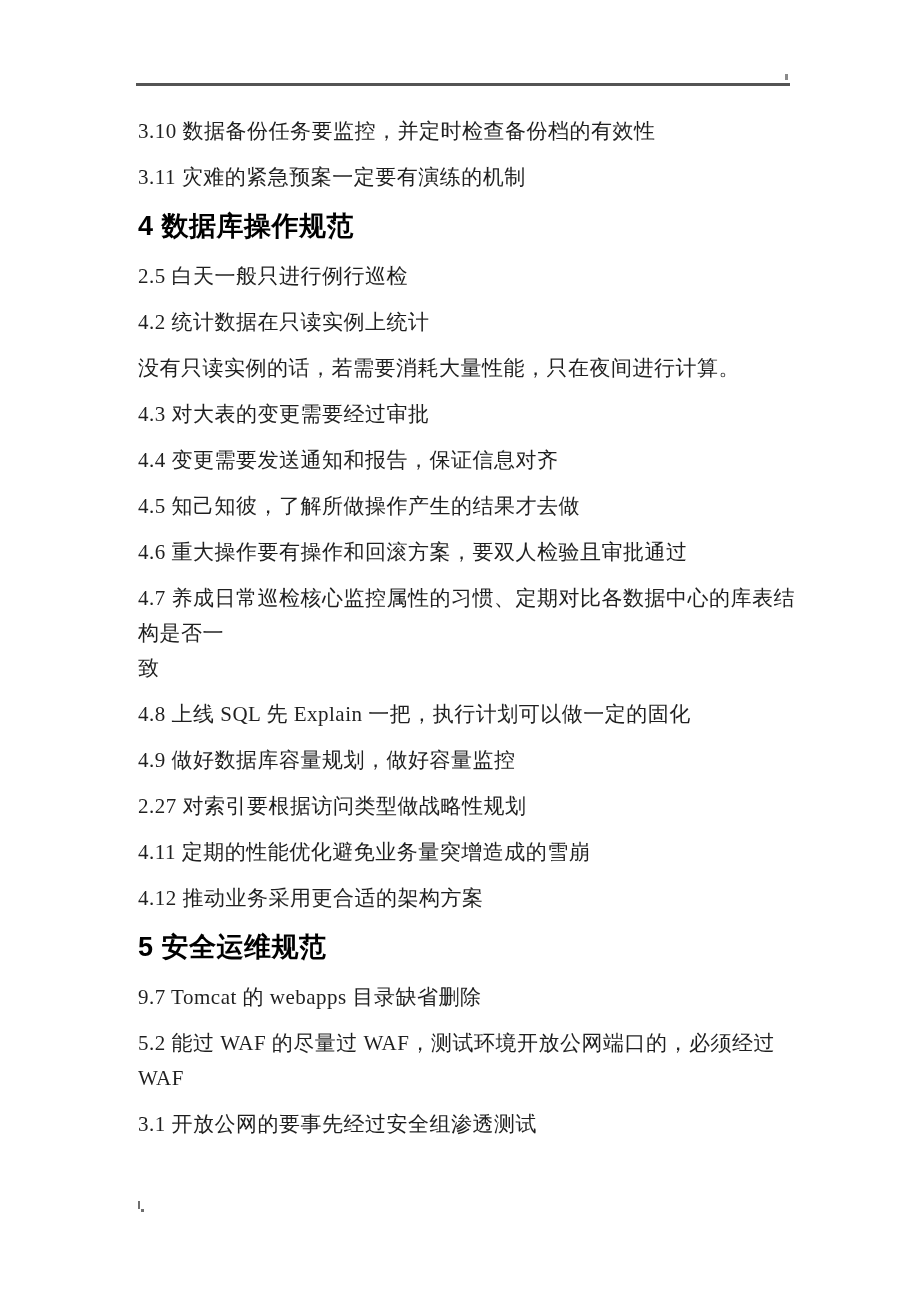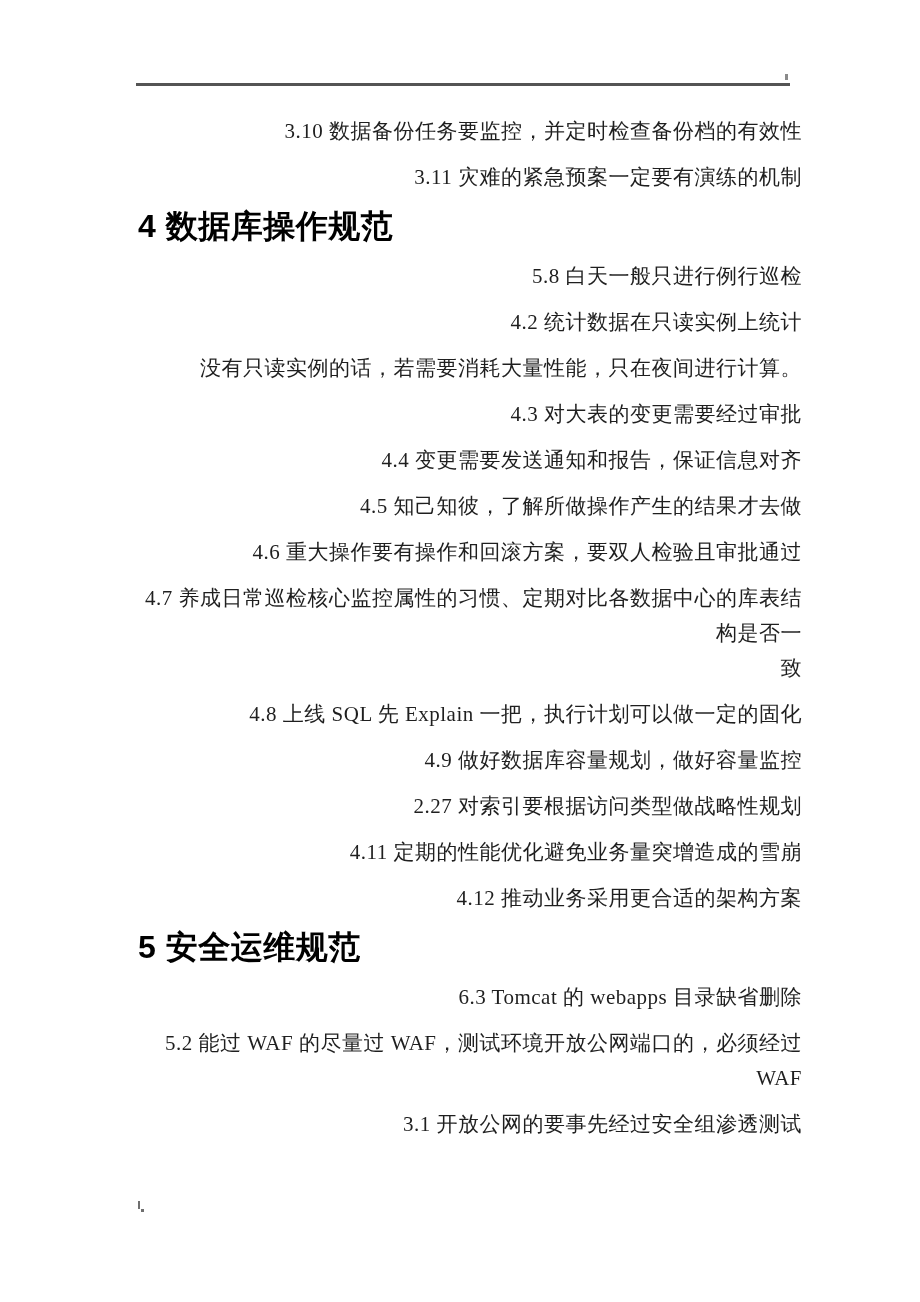--- a/index.html
+++ b/index.html
@@ -38,27 +38,26 @@
     left: 138px;
     top: 114px;
     width: 664px;
     color: #1f1f1f;
     font-size: 21px;
   }
   .content p {
     margin: 0 0 11px 0;
     line-height: 35px;
     letter-spacing: 0.5px;
-    text-align: right;
   }
   .content h2 {
     font-family: "Liberation Sans", "DejaVu Sans", sans-serif;
     font-weight: bold;
     color: #000000;
-    font-size: 32px;
+    font-size: 27px;
     line-height: 40px;
     margin: 10px 0 13px 0;
     letter-spacing: 0.5px;
   }
   .footer-mark-bar {
     position: absolute;
     left: 138px;
     top: 1201px;
     width: 2px;
     height: 8px;
@@ -76,33 +75,33 @@
 </head>
 <body>
 
 <div class="page">
   <div class="header-rule"></div>
   <div class="header-mark"></div>
   <div class="content" id="doc-content">
       <p>3.10 数据备份任务要监控，并定时检查备份档的有效性</p>
       <p>3.11 灾难的紧急预案一定要有演练的机制</p>
       <h2>4 数据库操作规范</h2>
-      <p>5.8 白天一般只进行例行巡检</p>
+      <p>2.5 白天一般只进行例行巡检</p>
       <p>4.2 统计数据在只读实例上统计</p>
       <p>没有只读实例的话，若需要消耗大量性能，只在夜间进行计算。</p>
       <p>4.3 对大表的变更需要经过审批</p>
       <p>4.4 变更需要发送通知和报告，保证信息对齐</p>
       <p>4.5 知己知彼，了解所做操作产生的结果才去做</p>
       <p>4.6 重大操作要有操作和回滚方案，要双人检验且审批通过</p>
       <p>4.7 养成日常巡检核心监控属性的习惯、定期对比各数据中心的库表结构是否一<br>致</p>
       <p>4.8 上线 SQL 先 Explain 一把，执行计划可以做一定的固化</p>
       <p>4.9 做好数据库容量规划，做好容量监控</p>
       <p>2.27 对索引要根据访问类型做战略性规划</p>
       <p>4.11 定期的性能优化避免业务量突增造成的雪崩</p>
       <p>4.12 推动业务采用更合适的架构方案</p>
       <h2>5 安全运维规范</h2>
-      <p>6.3 Tomcat 的 webapps 目录缺省删除</p>
+      <p>9.7 Tomcat 的 webapps 目录缺省删除</p>
       <p>5.2 能过 WAF 的尽量过 WAF，测试环境开放公网端口的，必须经过 WAF</p>
       <p>3.1 开放公网的要事先经过安全组渗透测试</p>
     </div>
   <div class="footer-mark-bar"></div>
   <div class="footer-mark-dot"></div>
 </div>
 
 </body></html>

